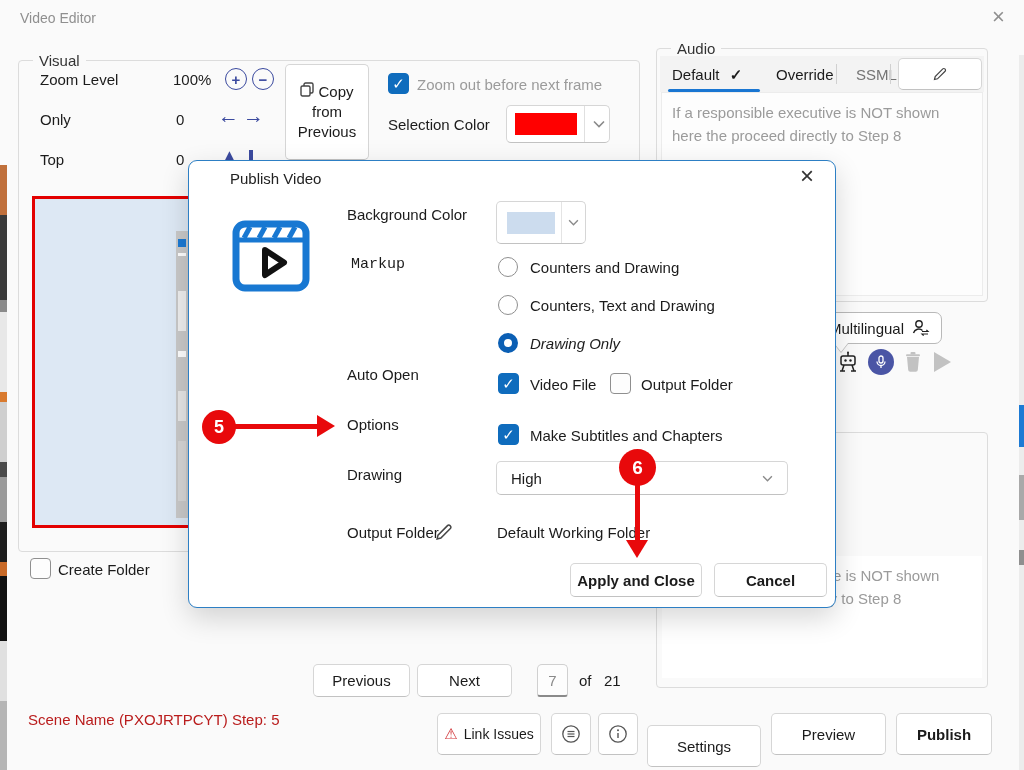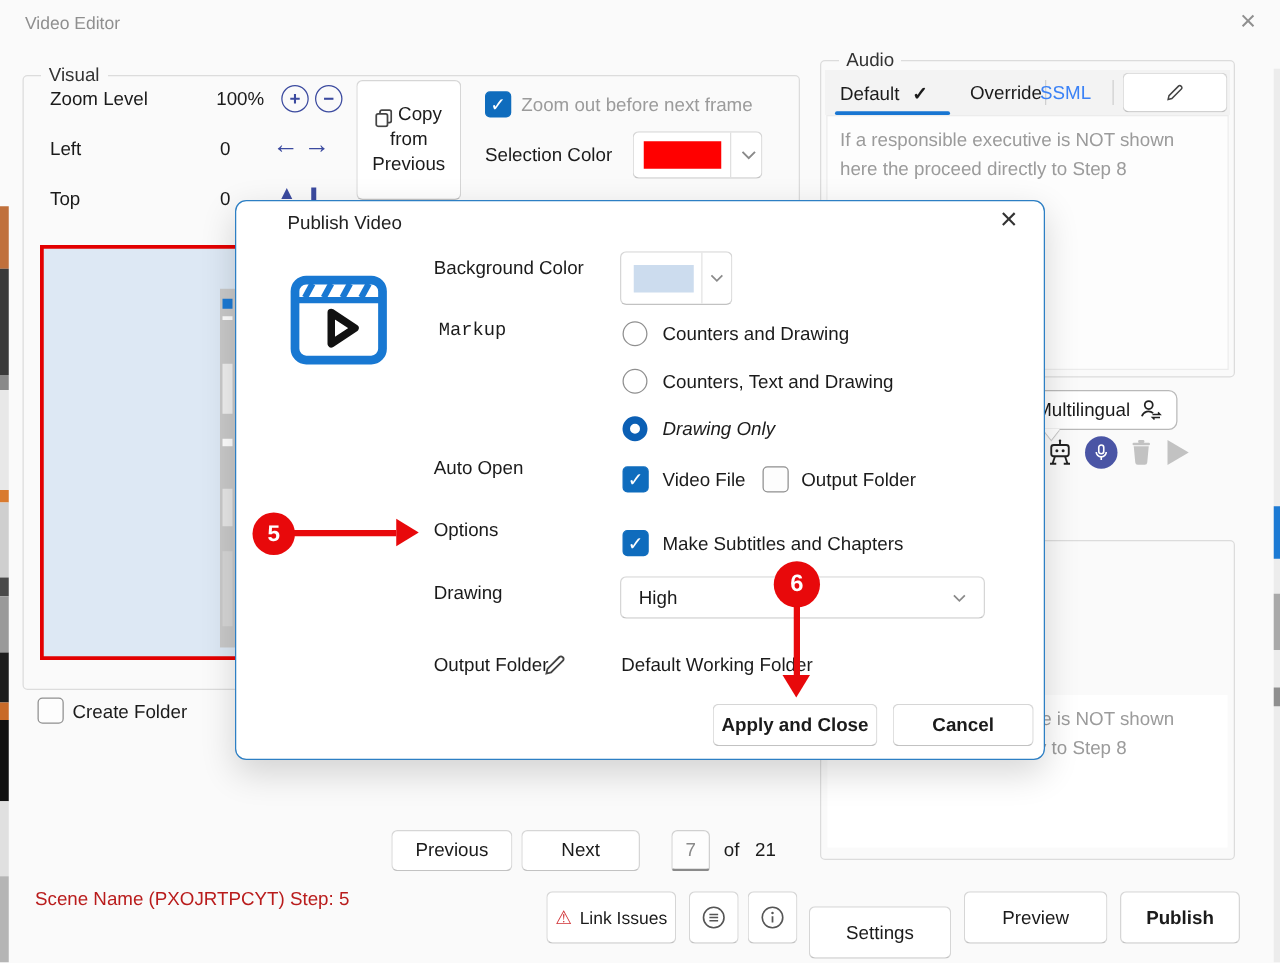--- a/index.html
+++ b/index.html
@@ -64,32 +64,32 @@
 
 <div class="abs lbl" style="left:40px; top:71px;">Zoom Level</div>
 <div class="abs lbl" style="left:173px; top:71px;">100%</div>
 <div class="circlebtn" style="left:225px; top:68px;">
     <span>+</span>
   </div>
 <div class="circlebtn" style="left:252px; top:68px;">
     <span>−</span>
   </div>
 
-<div class="abs lbl" style="left:40px; top:111px;">Left</div>
+<div class="abs lbl" style="left:40px; top:111px;">Only</div>
 <div class="abs lbl" style="left:176px; top:111px;">0</div>
 <div class="arrow" style="left:218px; top:104px;">←</div>
 <div class="arrow" style="left:243px; top:104px;">→</div>
 
 <div class="abs lbl" style="left:40px; top:151px;">Top</div>
 <div class="abs lbl" style="left:176px; top:151px;">0</div>
 <div class="arrow" style="left:222px; top:146px; font-size:15px;">▲</div>
 <div class="abs" style="left:249px; top:150px; width:4px; height:10px; background:#3b4a9f;"></div>
 
 <div class="btn" style="left:285px; top:64px; width:84px; height:96px; flex-direction:column; line-height:1.35;">
-  <div style="display:flex; align-items:flex-end; gap:4px;">
+  <div style="display:flex; align-items:flex-start; gap:4px;">
     <svg width="14" height="15" viewBox="0 0 14 15">
         <rect x="4" y="1" width="9" height="10" rx="1.5" fill="none" stroke="#444" stroke-width="1.4"></rect>
         <rect x="1" y="4" width="9" height="10" rx="1.5" fill="#fff" stroke="#444" stroke-width="1.4"></rect>
       </svg>
     <span>Copy</span>
   </div>
   <span>from</span>
   <span>Previous</span>
 </div>
 
@@ -125,21 +125,21 @@
   <legend>Audio</legend>
 </fieldset>
 <div class="abs" style="left:660px; top:56px; width:324px; height:36px; background:#f3f3f3;"></div>
 <div class="abs lbl" style="left:672px; top:66px;">
   <span>Default</span>
   <span style="font-weight:bold; margin-left:6px;">✓</span>
 </div>
 <div class="abs" style="left:668px; top:89px; width:92px; height:3px; background:#1976d2; border-radius:2px;"></div>
 <div class="abs lbl" style="left:776px; top:66px;">Override</div>
 <div class="vsep" style="left:836px; top:64px;"></div>
-<div class="abs lbl" style="left:832px; top:66px; color:#3b82f6;">SSML</div>
+<div class="abs lbl" style="left:856px; top:66px; color:#737373;">SSML</div>
 <div class="vsep" style="left:890px; top:64px;"></div>
 <div class="icon-btn" style="left:898px; top:58px; width:84px; height:32px;">
   <svg width="16" height="16" viewBox="0 0 16 16">
       <path d="M2.5 13.5 L3.2 10.5 L10.8 2.9 A1.4 1.4 0 0 1 12.8 2.9 L13.1 3.2 A1.4 1.4 0 0 1 13.1 5.2 L5.5 12.8 Z" fill="none" stroke="#444" stroke-width="1.2"></path>
     </svg>
 </div>
 <div class="abs ta" style="left:661px; top:92px; width:322px; height:204px; padding:9px 10px;">
   <span>If a responsible executive is NOT shown here the proceed directly to Step 8</span>
 </div>
 

